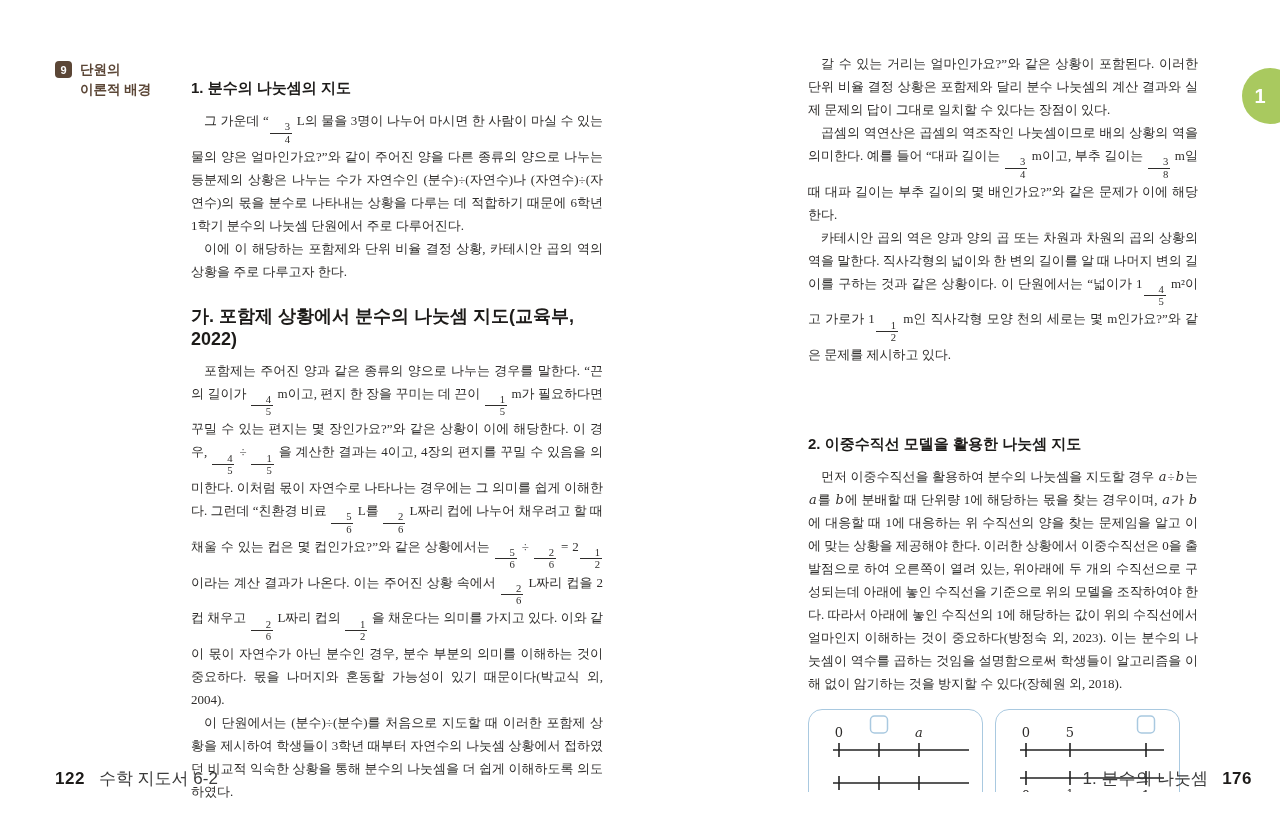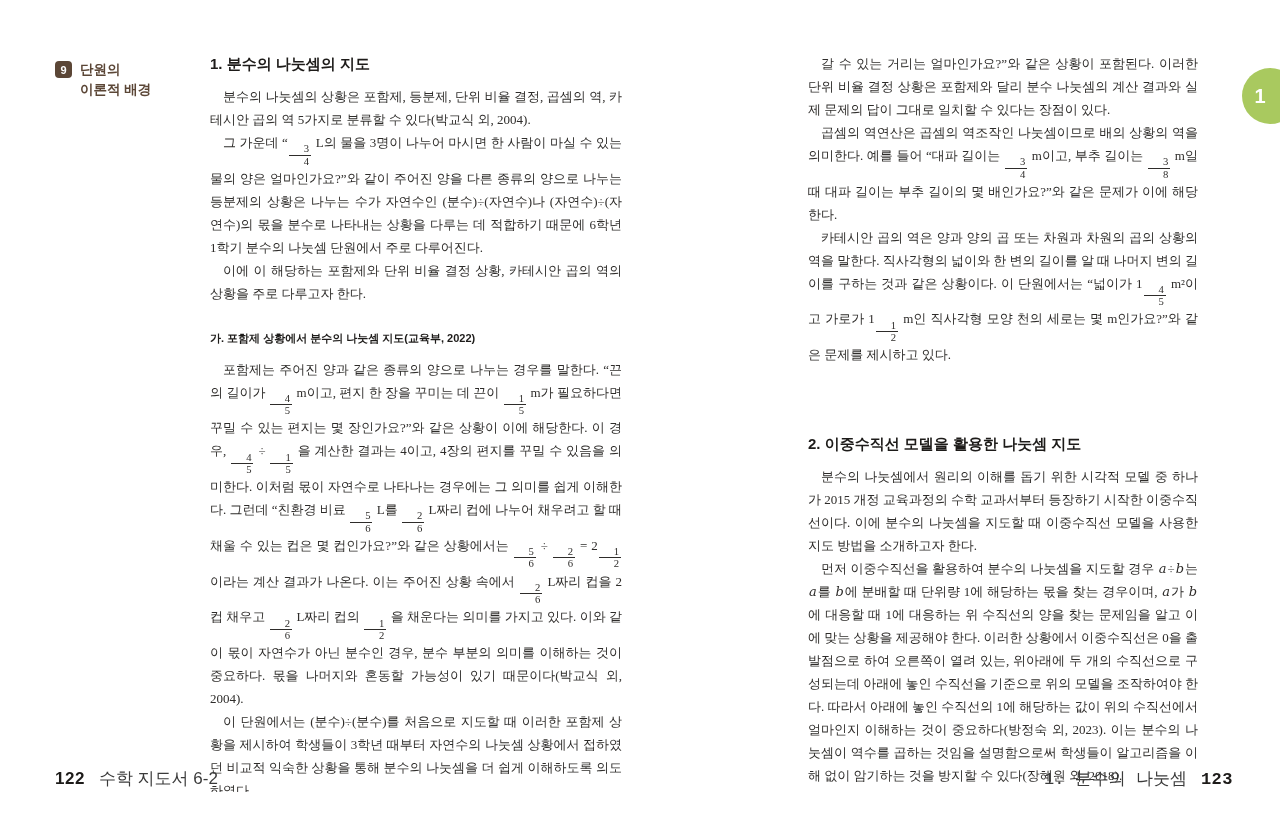--- a/index.html
+++ b/index.html
@@ -16,30 +16,30 @@
     font-weight:bold; font-size:13.5px; line-height:20px; color:#5b4636;
   }
   .badge {
     width:17px; height:17px; margin-top:1px; flex:0 0 auto;
     background:#5b4636; color:#fff; border-radius:4px;
     display:flex; align-items:center; justify-content:center;
     font-size:11px;
   }
   
   .col { position:absolute; top:52px; text-align:justify; font-size:13px; line-height:23px; }
-  .col-left  { left:210px; width:412px; height:740px; overflow:hidden; }
+  .col-left  { left:191px; width:412px; height:740px; overflow:hidden;margin-top:24px; }
   .col-right { left:808px; width:390px; height:740px; overflow:hidden; }
   .num-heading {
     font-family:"Liberation Sans","DejaVu Sans",sans-serif;
     font-size:15px; font-weight:bold; color:#1d1b19;
     margin:0 0 10px 0; text-align:left;
   }
   .sub-heading {
     font-family:"Liberation Sans","DejaVu Sans",sans-serif;
-    font-size:11px; font-weight:bold; color:#1d1b19;
+    font-size:18px; font-weight:bold; color:#1d1b19;
     margin:22px 0 8px 0; text-align:left;
   }
   .mt-big { margin-top:66px; }
   p.body { margin:0; text-indent:1em; }
   
   .frac {
     display:inline-flex; flex-direction:column; align-items:center;
     vertical-align:-0.5em; line-height:1.05; font-size:0.82em; padding:0 1px;
   }
   .frac .num { padding:0 2px; }
@@ -51,21 +51,21 @@
     border:1.6px solid #a9c9e0; border-radius:14px; background:#fff;
     flex:0 0 auto; overflow:hidden;
   }
   .nl-text { font-family:"DejaVu Serif",serif; font-size:13px; fill:#2e2c2a; }
   .nl-italic { font-style:italic; }
   .nl-small { font-size:11px; }
   
   .footer { position:absolute; top:767px; display:flex; align-items:baseline; gap:14px;
             font-family:"Liberation Sans","DejaVu Sans",sans-serif; }
   .footer-left  { left:55px; }
-  .footer-right { right:47px;font-family:Liberation Mono, monospace; }
+  .footer-right { right:28px; }
   .page-num { font-size:17px; font-weight:bold; color:#1d1b19; letter-spacing:0.5px; }
   .footer-label { font-size:17px; color:#3a3a3a; }
   
   .tab-circle {
     position:absolute; top:68px; right:-18px; width:56px; height:56px;
     border-radius:50%; background:#a9c95f; color:#fff;
     font-family:"Liberation Sans","DejaVu Sans",sans-serif; font-weight:bold; font-size:20px;
     display:flex; align-items:center; justify-content:center;
     padding-right:20px; box-sizing:border-box;
   }
@@ -78,21 +78,20 @@
   <div class="sidebar">
     <span class="badge">9</span>
     <span>
       <span>단원의</span><br>
       <span>이론적 배경</span>
     </span>
   </div>
 
   <div class="col col-left">
     <h1 class="num-heading">1. 분수의 나눗셈의 지도</h1>
-    <p class="body">분수의 나눗셈의 상황은 포함제, 등분제, 단위 비율 결정, 곱셈의 역, 카테시안 곱의 역 5가지로 분류할 수 있다(박교식 외, 2004).</p>
     <p class="body">그 가운데 “<span class="frac">
           <span class="num">3</span>
           <span class="den">4</span>
         </span> L의 물을 3명이 나누어 마시면 한 사람이 마실 수 있는 물의 양은 얼마인가요?”와 같이 주어진 양을 다른 종류의 양으로 나누는 등분제의 상황은 나누는 수가 자연수인 (분수)÷(자연수)나 (자연수)÷(자연수)의 몫을 분수로 나타내는 상황을 다루는 데 적합하기 때문에 6학년 1학기 분수의 나눗셈 단원에서 주로 다루어진다.</p>
     <p class="body">이에 이 해당하는 포함제와 단위 비율 결정 상황, 카테시안 곱의 역의 상황을 주로 다루고자 한다.</p>
     <h2 class="sub-heading">가. 포함제 상황에서 분수의 나눗셈 지도(교육부, 2022)</h2>
     <p class="body">포함제는 주어진 양과 같은 종류의 양으로 나누는 경우를 말한다. “끈의 길이가 <span class="frac">
           <span class="num">4</span>
           <span class="den">5</span>
         </span> m이고, 편지 한 장을 꾸미는 데 끈이 <span class="frac">
@@ -143,21 +142,20 @@
           <span class="den">8</span>
         </span> m일 때 대파 길이는 부추 길이의 몇 배인가요?”와 같은 문제가 이에 해당한다.</p>
     <p class="body">카테시안 곱의 역은 양과 양의 곱 또는 차원과 차원의 곱의 상황의 역을 말한다. 직사각형의 넓이와 한 변의 길이를 알 때 나머지 변의 길이를 구하는 것과 같은 상황이다. 이 단원에서는 “넓이가 1<span class="frac">
           <span class="num">4</span>
           <span class="den">5</span>
         </span> m²이고 가로가 1<span class="frac">
           <span class="num">1</span>
           <span class="den">2</span>
         </span> m인 직사각형 모양 천의 세로는 몇 m인가요?”와 같은 문제를 제시하고 있다.</p>
     <h1 class="num-heading mt-big">2. 이중수직선 모델을 활용한 나눗셈 지도</h1>
-    <p class="body">분수의 나눗셈에서 원리의 이해를 돕기 위한 시각적 모델 중 하나가 2015 개정 교육과정의 수학 교과서부터 등장하기 시작한 이중수직선이다. 이에 분수의 나눗셈을 지도할 때 이중수직선 모델을 사용한 지도 방법을 소개하고자 한다.</p>
     <p class="body">먼저 이중수직선을 활용하여 분수의 나눗셈을 지도할 경우 <span class="mvar">a</span>÷<span class="mvar">b</span>는 <span class="mvar">a</span>를 <span class="mvar">b</span>에 분배할 때 단위량 1에 해당하는 몫을 찾는 경우이며, <span class="mvar">a</span>가 <span class="mvar">b</span>에 대응할 때 1에 대응하는 위 수직선의 양을 찾는 문제임을 알고 이에 맞는 상황을 제공해야 한다. 이러한 상황에서 이중수직선은 0을 출발점으로 하여 오른쪽이 열려 있는, 위아래에 두 개의 수직선으로 구성되는데 아래에 놓인 수직선을 기준으로 위의 모델을 조작하여야 한다. 따라서 아래에 놓인 수직선의 1에 해당하는 값이 위의 수직선에서 얼마인지 이해하는 것이 중요하다(방정숙 외, 2023). 이는 분수의 나눗셈이 역수를 곱하는 것임을 설명함으로써 학생들이 알고리즘을 이해 없이 암기하는 것을 방지할 수 있다(장혜원 외, 2018).</p>
 
     <div class="figure-row">
       <div class="figure-box">
         <svg width="173" height="101" viewBox="0 0 173 101">
           <text class="nl-text" x="30" y="27" text-anchor="middle">0</text>
           <rect x="61.5" y="6" width="17" height="17" rx="4" fill="#ffffff" stroke="#a9c9e0" stroke-width="1.5"></rect>
           <text class="nl-text nl-italic" x="110" y="27" text-anchor="middle">a</text>
           <line x1="24" y1="40" x2="160" y2="40" stroke="#222222" stroke-width="1.4"></line>
           <line x1="30" y1="33" x2="30" y2="47" stroke="#222222" stroke-width="1.6"></line>
@@ -197,16 +195,16 @@
   </div>
 
   <div class="tab-circle">1</div>
 
   <div class="footer footer-left">
     <span class="page-num">122</span>
     <span class="footer-label">수학 지도서 6-2</span>
   </div>
   <div class="footer footer-right">
     <span class="footer-label">1. 분수의 나눗셈</span>
-    <span class="page-num">123</span>
+    <span class="page-num">176</span>
   </div>
 
 </div>
 
 </body></html>

